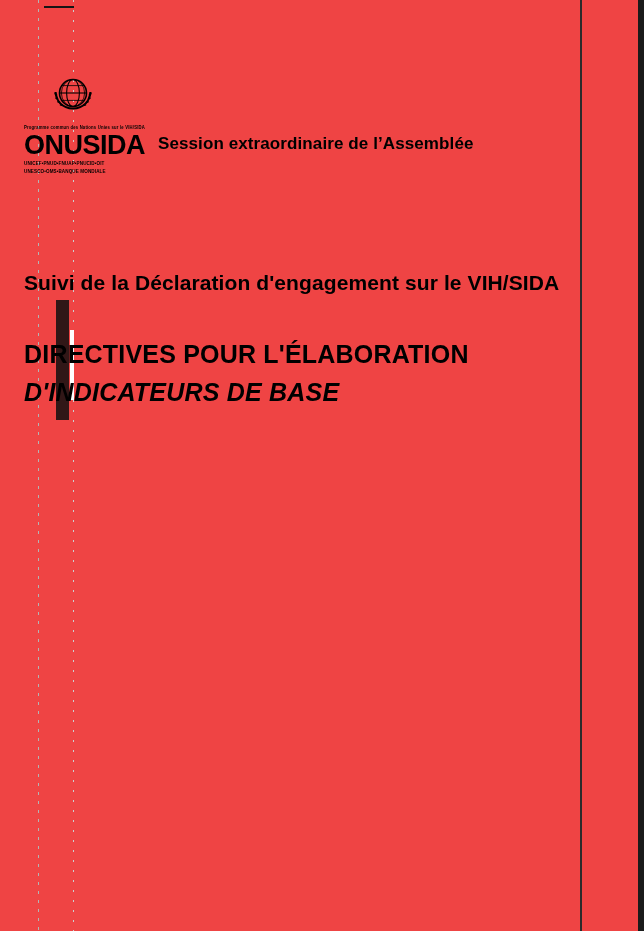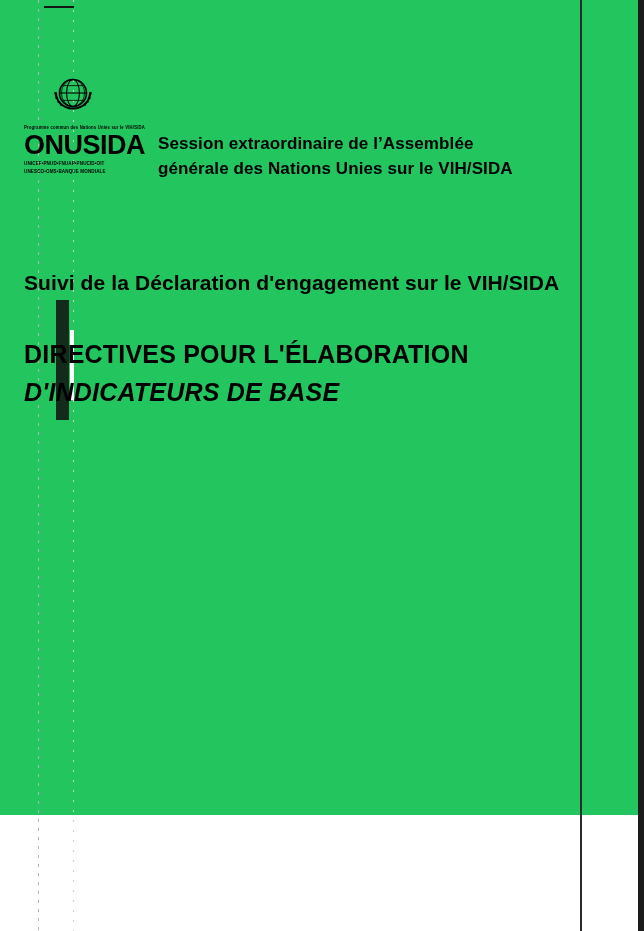--- a/index.html
+++ b/index.html
@@ -14,22 +14,22 @@
     overflow: hidden;
     font-family: "Liberation Sans", sans-serif;
     color: #000000;
   }
 
   
   #page {
     position: absolute;
     left: 0; top: 0;
     width: 644px;
-    height: 815px;
-    background: #22c55e;
+    height: 931px;
+    background: #ef4444;
   }
 
   
   .scan-edge-right {
     position: absolute;
     top: 0;
     right: 0;
     width: 6px;
     height: 931px;
     background: #1a1a1a;
@@ -202,21 +202,20 @@
       </svg>
     </div>
     <div class="logo-microtext">Programme commun des Nations Unies sur le VIH/SIDA</div>
     <div class="logo-word">ONUSIDA</div>
     <div class="logo-sub">UNICEF•PNUD•FNUAP•PNUCID•OIT</div>
     <div class="logo-sub">UNESCO•OMS•BANQUE MONDIALE</div>
   </div>
 
   <div class="header-title">
     <div>Session extraordinaire de l’Assemblée</div>
-    <div>générale des Nations Unies sur le VIH/SIDA</div>
   </div>
 
   <div class="doc-subtitle">Suivi de la Déclaration d'engagement sur le VIH/SIDA</div>
 
   <div class="doc-title">
     <span class="line1">DIRECTIVES POUR L'ÉLABORATION</span>
     <span class="line2">D'INDICATEURS DE BASE</span>
   </div>
 
 </div>

